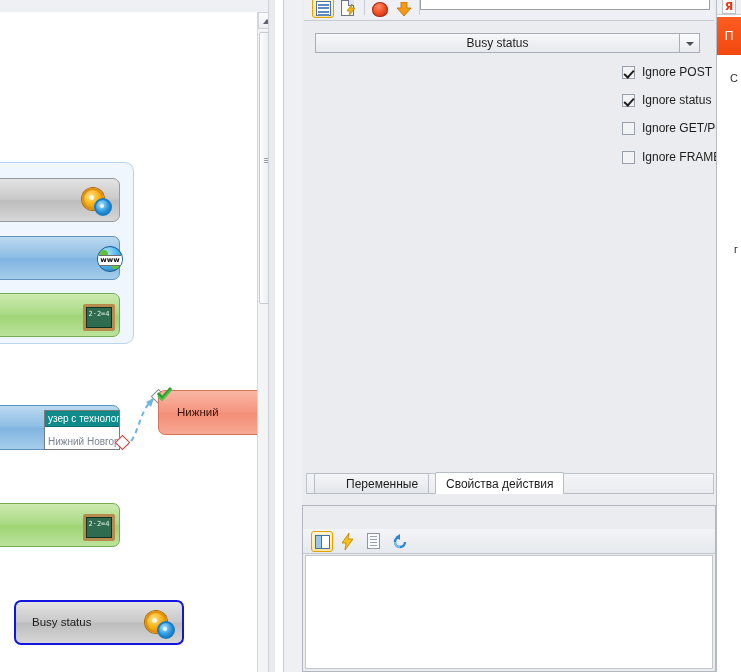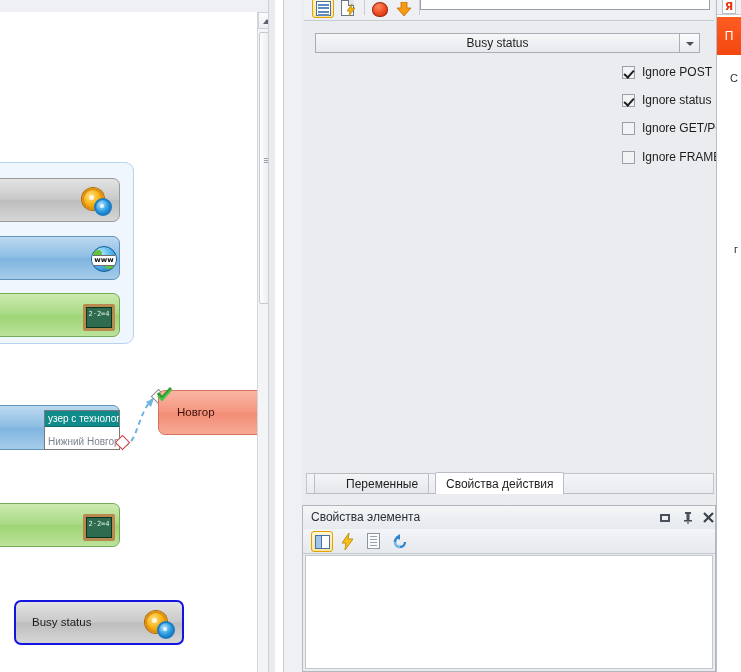--- a/index.html
+++ b/index.html
@@ -116,21 +116,21 @@
   .ic-gears .g2 {
     width: 14px; height: 14px; left: 13px; top: 11px;
     background: radial-gradient(circle at 38% 34%, #b9e3ff 0%, #2f9fe4 50%, #0f63a8 100%);
     border: 2px solid #1b7cc4;
   }
   .ic-gears .g2::after {
     content:""; position:absolute; left:4px; top:4px;
     width:4px; height:4px; border-radius:50%; background:#e8f6ff;
   }
 
-  .ic-globe { position:absolute; left:10px; top:1px; width:24px; height:24px; border-radius:50%;
+  .ic-globe { position:absolute; left:16px; top:1px; width:24px; height:24px; border-radius:50%;
     background: radial-gradient(circle at 32% 28%, #bfe9ff 0%, #54b9ef 45%, #1c6fb3 100%);
     border: 1px solid #16598f;
     overflow: hidden;
   }
   .ic-globe .land1 { position:absolute; left:1px; top:3px; width:9px; height:9px; background:#63c23d; border-radius:50% 40% 60% 30%; }
   .ic-globe .land2 { position:absolute; right:1px; bottom:2px; width:10px; height:8px; background:#63c23d; border-radius:50% 30% 50% 40%; }
   .ic-globe .band {
     position:absolute; left:-2px; top:8px; width:28px; height:9px;
     background: #ffffff; border-top:1px solid #6f6f6f; border-bottom:1px solid #6f6f6f;
     color:#111; font-size:7px; font-weight:bold; letter-spacing:0px;
@@ -607,21 +607,21 @@
 
     <svg id="connector" viewBox="0 0 80 80" xmlns="http://www.w3.org/2000/svg">
       <path d="M 14 64 C 28 62, 28 28, 44 16" stroke="#6fb5e0" stroke-width="2" fill="none" stroke-dasharray="5 4"></path>
       <polygon points="44,16 36,20 41,25" fill="#6fb5e0"></polygon>
     </svg>
 
     <div class="link-handle" style="left:117px; top:425px;"></div>
     <div class="link-handle sel" style="left:153px; top:379px;"></div>
 
     <div class="node node-red" style="left:158px; top:378px; width:160px; height:45px;">
-      <span class="node-label" style="text-align:left; padding-left:10px;">Новгор</span>
+      <span class="node-label" style="text-align:left; padding-left:10px;">Нижний</span>
     </div>
     <span class="node-check" style="left:157px; top:375px;">
       <svg width="16" height="14" viewBox="0 0 16 14" xmlns="http://www.w3.org/2000/svg">
         <path d="M1 6 L5 11 L14 1" stroke="#2c9c2c" stroke-width="3" fill="none"></path>
         <path d="M1 9 L5 13 L14 3" stroke="#49c449" stroke-width="2" fill="none"></path>
       </svg>
     </span>
 
     <div class="node node-green" style="left:-118px; top:491px; width:238px; height:44px;">
       <span class="node-label">se count on 1</span>
@@ -729,40 +729,20 @@
       <span>Переменные</span>
     </div>
     <div class="tab active" style="left:82px;margin-left:47px;">
       <span>Свойства действия</span>
     </div>
     <div id="tab-rest"></div>
   </div>
 </div>
 
 <div id="dock">
-  <div id="dock-title">
-    <span class="dt-text">Свойства элемента</span>
-
-    <span class="dock-btn" style="left:355px;">
-      <span class="ic-restore"></span>
-    </span>
-    <span class="dock-btn" style="left:377px;">
-      <svg class="ic-pin" width="10" height="12" viewBox="0 0 10 12" xmlns="http://www.w3.org/2000/svg">
-        <rect x="2" y="0" width="6" height="2" fill="#4a515c"></rect>
-        <rect x="3.5" y="2" width="3" height="6" fill="#4a515c"></rect>
-        <rect x="1" y="8" width="8" height="1.6" fill="#4a515c"></rect>
-        <rect x="4.4" y="9.4" width="1.2" height="2.6" fill="#4a515c"></rect>
-      </svg>
-    </span>
-    <span class="dock-btn" style="left:398px;">
-      <svg class="ic-close" width="11" height="11" viewBox="0 0 11 11" xmlns="http://www.w3.org/2000/svg">
-        <path d="M1 1 L10 10 M10 1 L1 10" stroke="#3b424c" stroke-width="2.2"></path>
-      </svg>
-    </span>
-  </div>
 
   <div id="dock-toolbar">
     <div class="dtb-btn sel" style="left:8px;">
       <span class="ic-panelview">
         <span class="pv-l"></span>
           <span class="pv-r"></span>
       </span>
     </div>
     <div class="dtb-btn" style="left:34px;">
       <svg class="ic-bolt2" width="11" height="17" viewBox="0 0 11 17" xmlns="http://www.w3.org/2000/svg">

